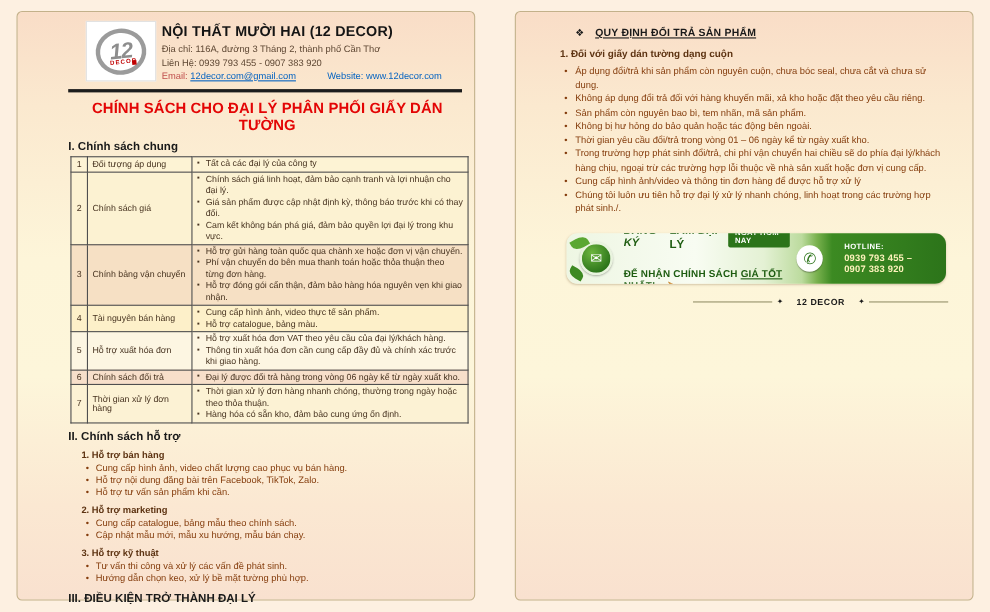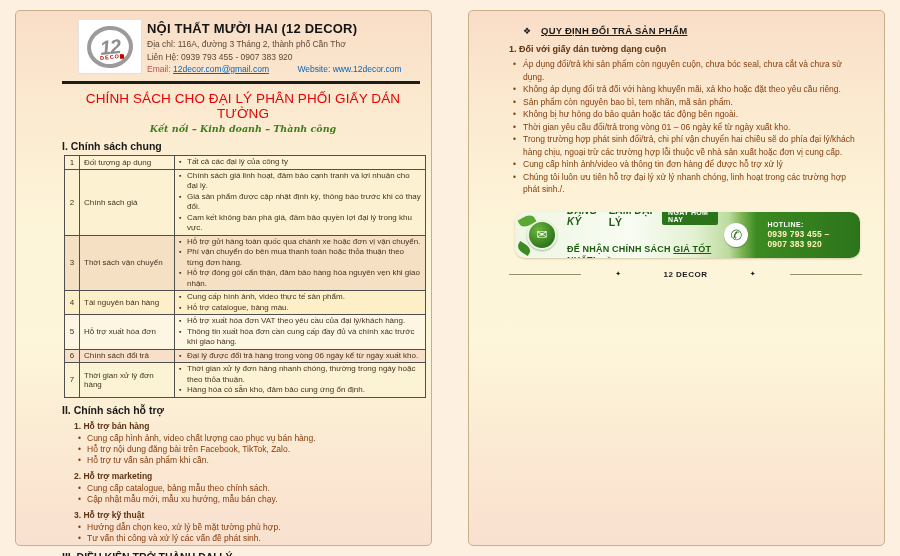--- a/index.html
+++ b/index.html
@@ -27,21 +27,21 @@
   .logo-dot { position:absolute; right:6px; bottom:4px; width:4px; height:4px; background:#c00000; }
   .hdr-text { margin-left:5px; padding-top:2px; }
   .company { font-size:13px; font-weight:bold; color:#141414; letter-spacing:.2px; }
   .hdr-line { font-size:8.5px; color:#5e4733; margin-top:3px; }
   .hdr-links { font-size:8.5px; margin-top:2px; }
   .email-label { color:#c0504d; }
   .email-link { color:#0563c1; text-decoration:underline; }
   .website { color:#0563c1; margin-left:26px; }
   .black-rule { height:3px; background:#1c1c1c; margin-top:7px; margin-right:4px; }
 
-  .doc-title { text-align:center; color:#e30505; font-weight:normal; font-size:13.5px; margin-top:7px; letter-spacing:.1px; }
+  .doc-title { text-align:center; color:#e30505; font-weight:bold; font-size:13.5px; margin-top:7px; letter-spacing:.1px; }
   .doc-subtitle { text-align:center; color:#3f7d1c; font-size:9.5px; font-weight:bold; font-style:italic;
                   font-family:"DejaVu Serif", serif; margin-top:2px; }
 
   .sec-head { font-size:10.5px; font-weight:bold; color:#1a1a1a; margin:6px 0 3px 0; }
 
   table.policy { border-collapse:collapse; width:100%; margin-left:2px; }
   table.policy td { border:1px solid #4f4f4f; font-size:8px; color:#46321f; padding:1px 4px; }
   td.c-num { text-align:center; width:15px; vertical-align:middle; }
   td.c-label { width:95px; vertical-align:middle; font-size:8px; }
   td.c-items { vertical-align:middle;margin-left:19px; }
@@ -92,21 +92,21 @@
   .bl2 .emph { text-decoration:underline; }
   .cta-arrow { color:#c77d1e; font-size:10px; margin-left:8px; }
   .hotline { margin-left:auto; height:100%; display:flex; align-items:center; padding:0 10px 0 6px; }
   .phone-circle { width:24px; height:24px; border-radius:50%; background:#ffffff; flex:0 0 auto;
                   display:flex; align-items:center; justify-content:center; box-shadow:0 1px 1px rgba(0,0,0,.3); }
   .phone-glyph { color:#2c741a; font-size:14px; line-height:1; }
   .hotline-text { margin-left:19px; }
   .hotline-label { font-size:7px; font-weight:bold; color:#ffffff; letter-spacing:.4px; }
   .hotline-num { font-size:8.5px; font-weight:bold; color:#fdf2bb; margin-top:1px; letter-spacing:.2px; }
 
-  .footer-div { display:flex; align-items:center; justify-content:space-between; margin-top:12px; }
+  .footer-div { display:flex; align-items:center; justify-content:flex-end; margin-top:12px; }
   .f-line { height:1px; background:#96916a; width:72px; }
   .f-text { font-size:8px; font-weight:bold; color:#1a1a1a; margin:0 8px; letter-spacing:.5px; }
   .f-d { color:#1a1a1a; font-size:7px; margin:0 4px; }
 </style>
 </head>
 <body>
 
 <div class="page page-left">
   <div class="lp-content">
 
@@ -126,21 +126,20 @@
           <span class="email-label">Email:</span>
           <a class="email-link">12decor.com@gmail.com</a>
           <span class="website">Website: www.12decor.com</span>
         </div>
       </div>
     </div>
 
     <div class="black-rule"></div>
 
     <div class="doc-title">CHÍNH SÁCH CHO ĐẠI LÝ PHÂN PHỐI GIẤY DÁN TƯỜNG</div>
-    <div class="doc-subtitle">Kết nối – Kinh doanh – Thành công</div>
 
     <div class="sec-head">I. Chính sách chung</div>
 
     <table class="policy">
       <tbody>
           <tr>
         <td class="c-num">1</td>
         <td class="c-label">Đối tượng áp dụng</td>
         <td class="c-items">
               <div class="tbl-li">Tất cả các đại lý của công ty</div>
@@ -150,21 +149,21 @@
         <td class="c-num">2</td>
         <td class="c-label">Chính sách giá</td>
         <td class="c-items">
           <div class="tbl-li">Chính sách giá linh hoạt, đảm bảo cạnh tranh và lợi nhuận cho đại lý.</div>
           <div class="tbl-li">Giá sản phẩm được cập nhật định kỳ, thông báo trước khi có thay đổi.</div>
           <div class="tbl-li">Cam kết không bán phá giá, đảm bảo quyền lợi đại lý trong khu vực.</div>
         </td>
       </tr>
       <tr>
         <td class="c-num">3</td>
-        <td class="c-label">Thời sách vận chuyển</td>
+        <td class="c-label">Chính bảng vận chuyển</td>
         <td class="c-items">
           <div class="tbl-li">Hỗ trợ gửi hàng toàn quốc qua chành xe hoặc đơn vị vận chuyển.</div>
           <div class="tbl-li">Phí vận chuyển do bên mua thanh toán hoặc thỏa thuận theo từng đơn hàng.</div>
           <div class="tbl-li">Hỗ trợ đóng gói cẩn thận, đảm bảo hàng hóa nguyên vẹn khi giao nhận.</div>
         </td>
       </tr>
       <tr>
         <td class="c-num">4</td>
         <td class="c-label">Tài nguyên bán hàng</td>
         <td class="c-items">
@@ -203,22 +202,22 @@
     <div class="sub-head">1. Hỗ trợ bán hàng</div>
     <div class="bullet">Cung cấp hình ảnh, video chất lượng cao phục vụ bán hàng.</div>
     <div class="bullet">Hỗ trợ nội dung đăng bài trên Facebook, TikTok, Zalo.</div>
     <div class="bullet">Hỗ trợ tư vấn sản phẩm khi cần.</div>
 
     <div class="sub-head">2. Hỗ trợ marketing</div>
     <div class="bullet">Cung cấp catalogue, bảng mẫu theo chính sách.</div>
     <div class="bullet">Cập nhật mẫu mới, mẫu xu hướng, mẫu bán chạy.</div>
 
     <div class="sub-head">3. Hỗ trợ kỹ thuật</div>
+    <div class="bullet">Tư vấn thi công và xử lý các vấn đề phát sinh.</div>
     <div class="bullet">Hướng dẫn chọn keo, xử lý bề mặt tường phù hợp.</div>
-    <div class="bullet">Tư vấn thi công và xử lý các vấn đề phát sinh.</div>
 
     <div class="sec-head upper">III. ĐIỀU KIỆN TRỞ THÀNH ĐẠI LÝ</div>
 
   </div>
 </div>
 
 <div class="page page-right">
   <div class="rp-content">
 
     <div class="rp-title-row">

